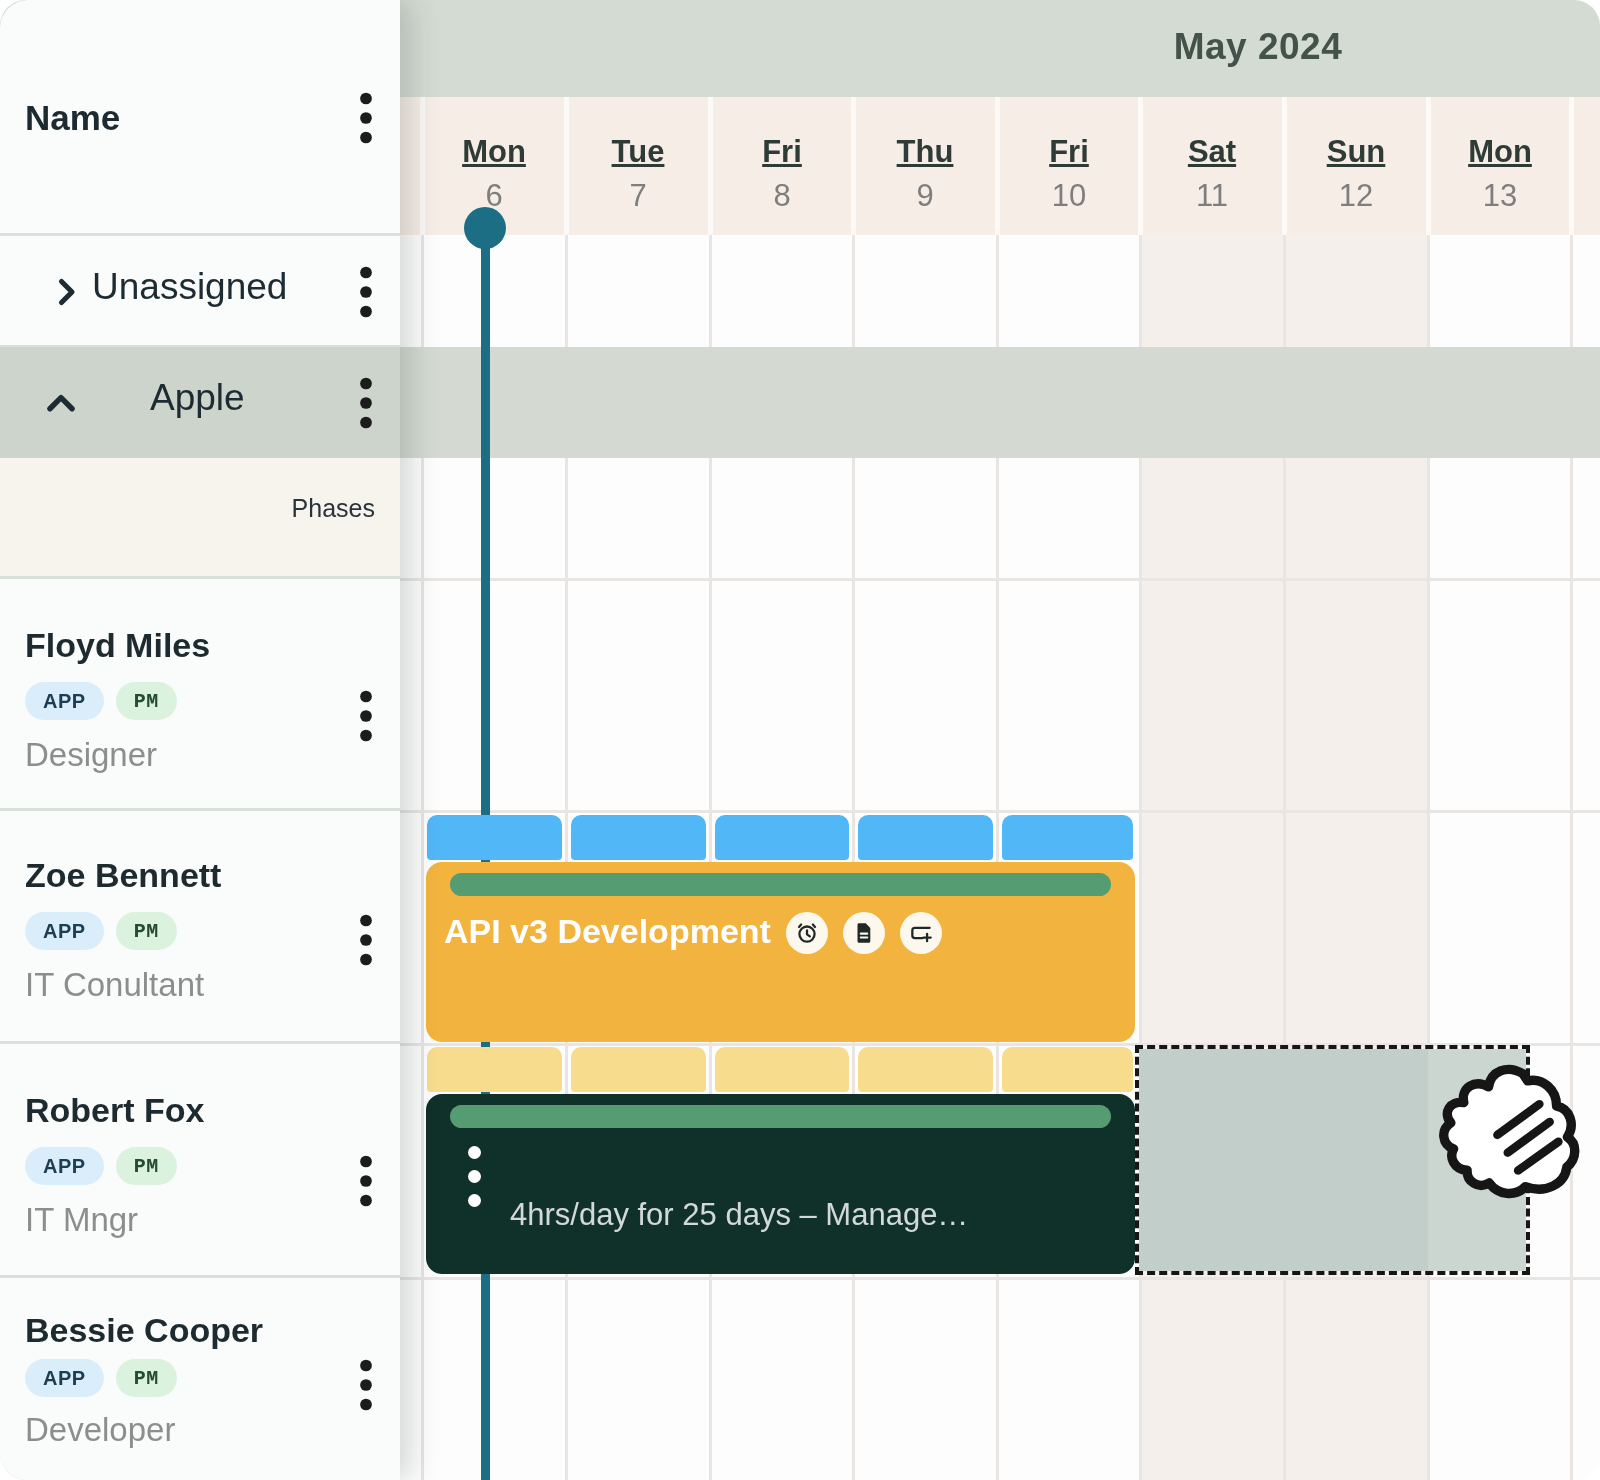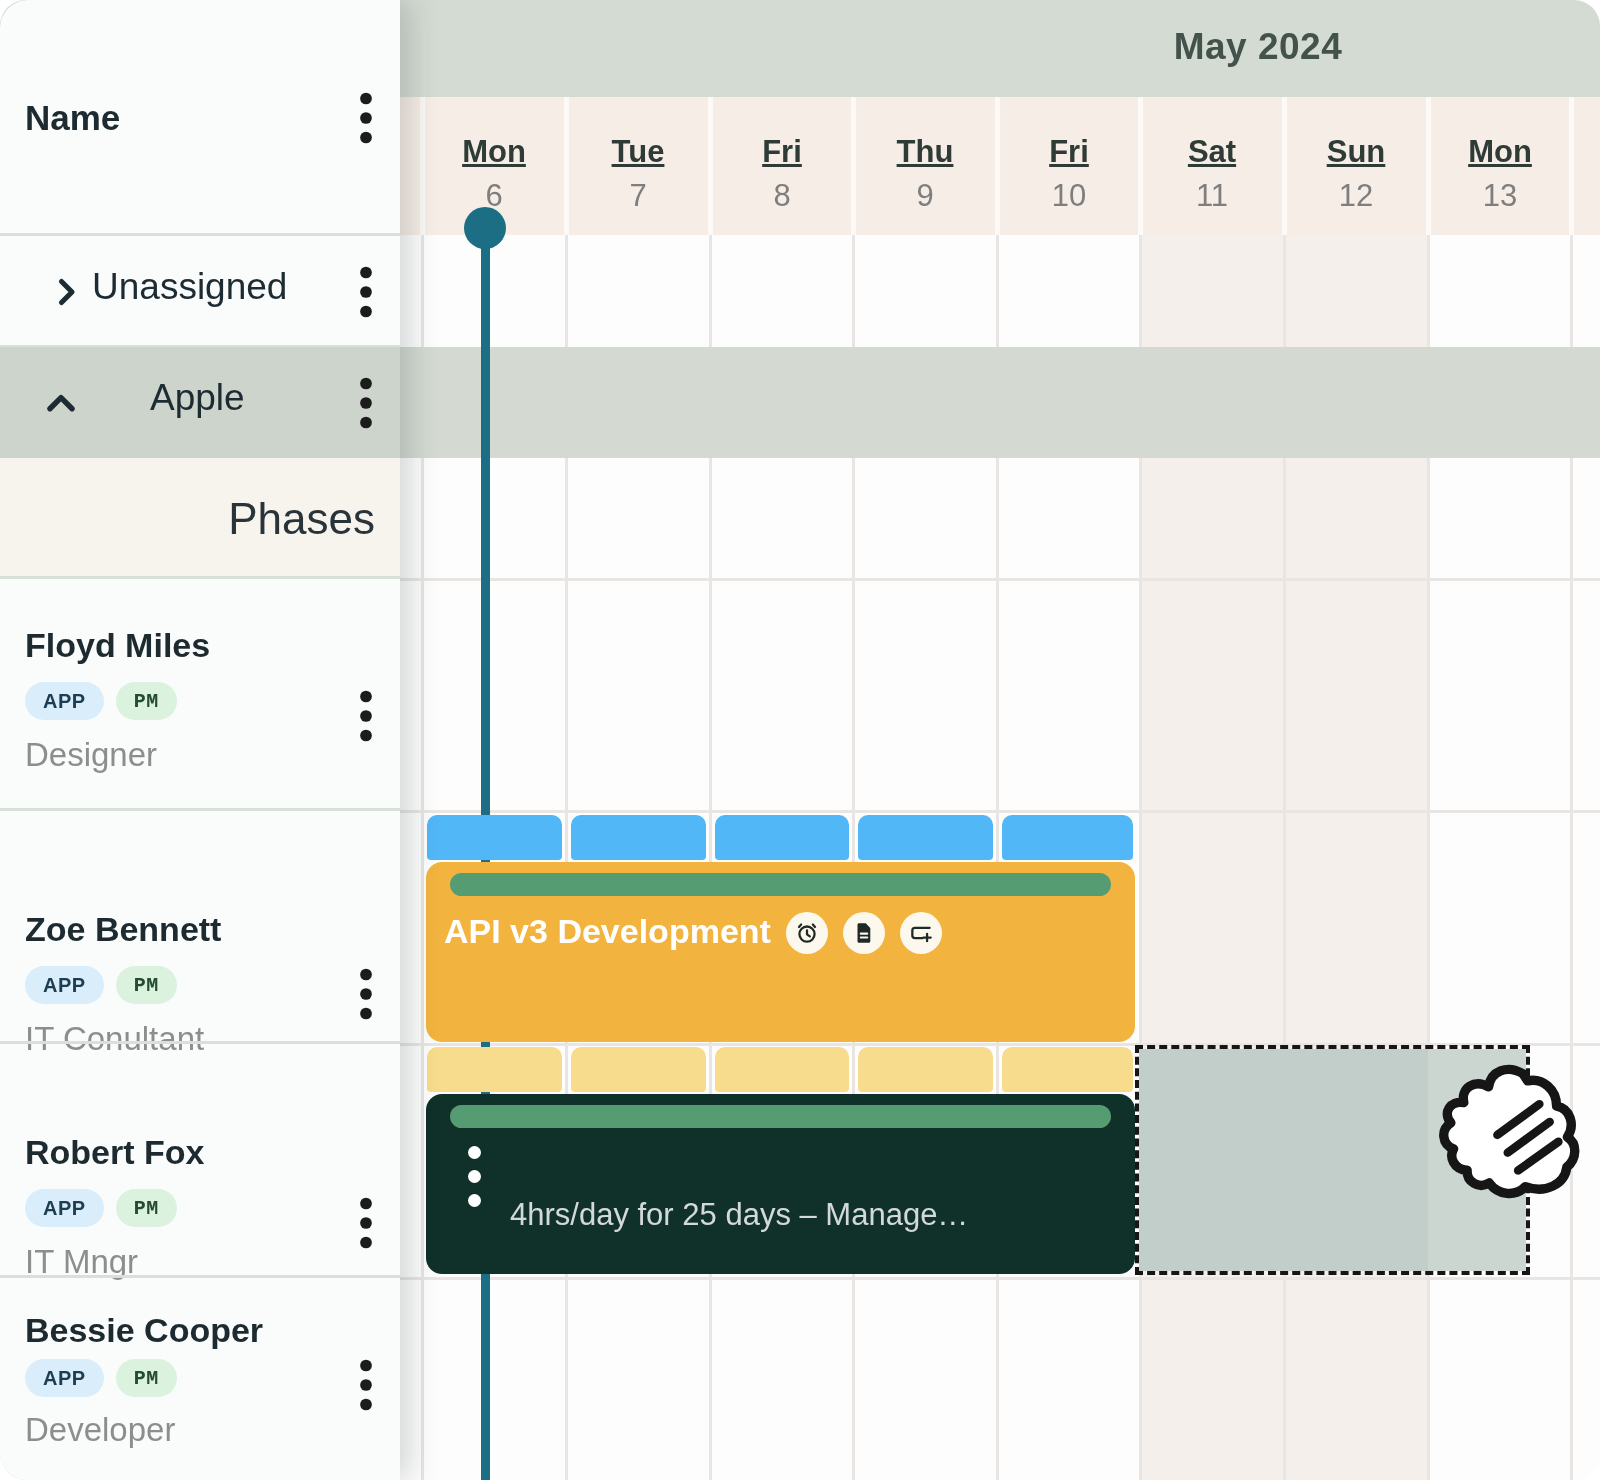--- a/index.html
+++ b/index.html
@@ -73,21 +73,21 @@
   .sidebar{
     left:0;top:0;width:400px;height:1480px;background:var(--sidebar_bg,#fafcfc);
     border-radius:28px 0 0 28px;z-index:10;
     box-shadow:10px 0 30px rgba(20,40,40,.18);
   }
   .sb-line{left:0;width:400px;height:3px;background:#d9e0d9;}
   .sb-row-apple{left:0;top:347px;width:400px;height:111px;background:var(--apple_row,#ccd4cb);}
   .sb-row-phases{left:0;top:458px;width:400px;height:120px;background:var(--phases_bg,#f7f3ed);}
   .name-header{left:25px;top:98px;font-size:35px;font-weight:700;color:var(--name_text,#1d2a30);}
   .group-label{font-size:37px;font-weight:500;color:#1d2b33;}
-  .phases-label{right:25px;top:494px;font-size:44px;color:#29343a;}
+  .phases-label{right:25px;top:494px;font-size:25px;color:#29343a;}
   .kebab{color:#1c1c1c;}
   .chev{color:#1d2b33;}
   .person-name{font-size:34px;font-weight:700;color:var(--name_text,#1d2a30);white-space:nowrap;}
   .tagrow{display:flex;gap:12px;}
   .tag{
     height:38px;border-radius:19px;padding:0 18px;display:flex;align-items:center;
     font-size:20px;font-weight:700;letter-spacing:.5px;
   }
   .tag.blue{background:var(--tag_blue_bg,#d9edfa);color:var(--tag_blue_text,#1d3d52);}
   .tag.green{background:var(--tag_green_bg,#dbf2df);color:var(--tag_green_text,#254b31);font-family:Liberation Mono, monospace;}
@@ -293,38 +293,38 @@
       <span class="abs kebab" style="left:353px;top:112px">
         <svg width="26" height="52" viewBox="0 0 12 24" fill="currentColor">
             <circle cx="6" cy="3" r="2.7"></circle>
             <circle cx="6" cy="12" r="2.7"></circle>
             <circle cx="6" cy="21" r="2.7"></circle>
           </svg>
       </span>
     </div>
     <div class="abs sb-line" style="top:808px"></div>
 
-    <div class="abs" style="left:0;top:856px;width:372px;height:233px">
+    <div class="abs" style="left:0;top:802px;width:372px;height:233px">
       <span class="abs person-name" style="left:25px;top:54px">Zoe Bennett</span>
       <span class="abs tagrow" style="left:25px;top:110px">
         <span class="tag blue">APP</span>
         <span class="tag green">PM</span>
       </span>
       <span class="abs person-role" style="left:25px;top:164px">IT Conultant</span>
       <span class="abs kebab" style="left:353px;top:112px">
         <svg width="26" height="52" viewBox="0 0 12 24" fill="currentColor">
             <circle cx="6" cy="3" r="2.7"></circle>
             <circle cx="6" cy="12" r="2.7"></circle>
             <circle cx="6" cy="21" r="2.7"></circle>
           </svg>
       </span>
     </div>
     <div class="abs sb-line" style="top:1041px"></div>
 
-    <div class="abs" style="left:0;top:1085px;width:400px;height:234px">
+    <div class="abs" style="left:0;top:1043px;width:400px;height:234px">
       <span class="abs person-name" style="left:25px;top:48px">Robert Fox</span>
       <span class="abs tagrow" style="left:25px;top:104px">
         <span class="tag blue">APP</span>
         <span class="tag green">PM</span>
       </span>
       <span class="abs person-role" style="left:25px;top:158px">IT Mngr</span>
       <span class="abs kebab" style="left:353px;top:112px">
         <svg width="26" height="52" viewBox="0 0 12 24" fill="currentColor">
             <circle cx="6" cy="3" r="2.7"></circle>
             <circle cx="6" cy="12" r="2.7"></circle>

